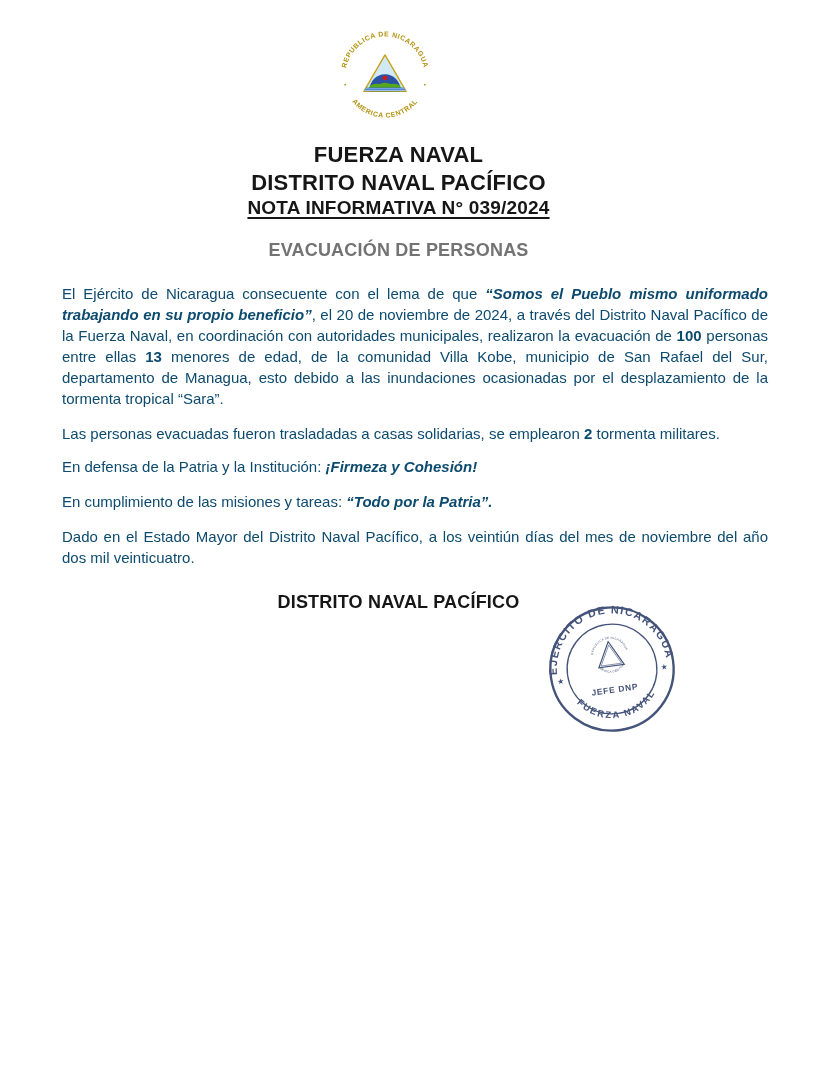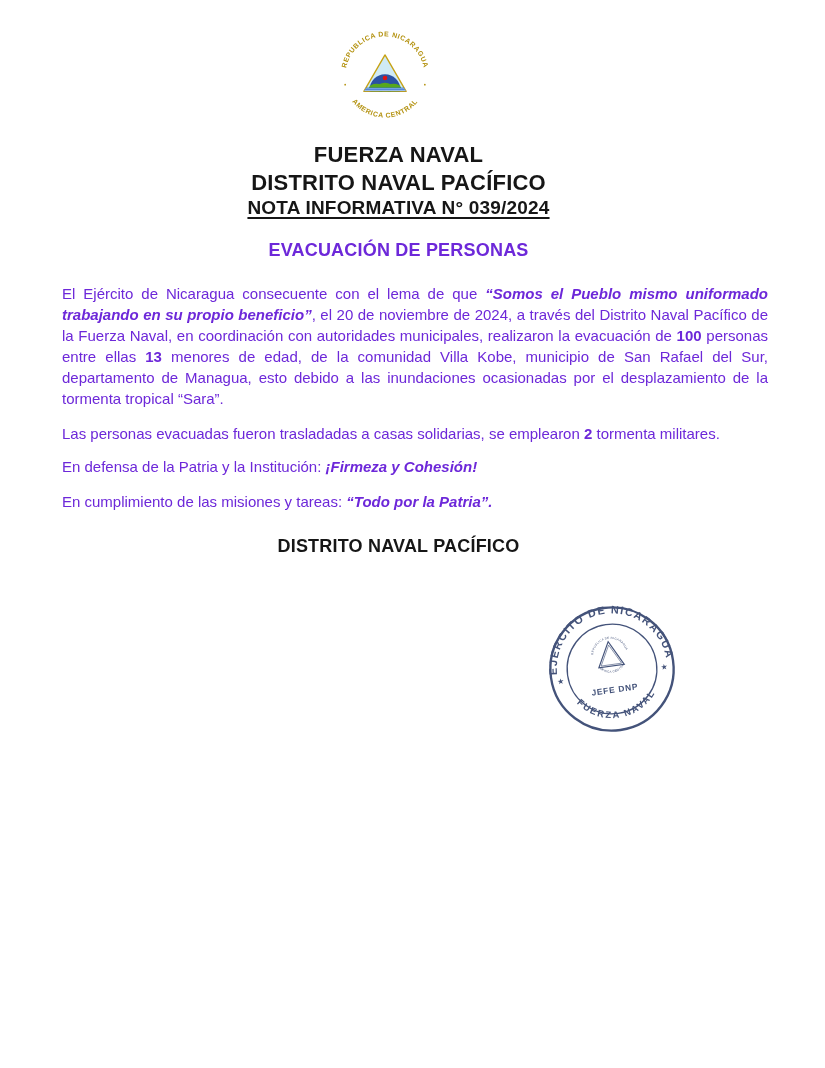--- a/index.html
+++ b/index.html
@@ -5,22 +5,22 @@
   html,body { margin:0; padding:0; background:#ffffff; }
   .page {
     width:825px; height:1068px; position:relative; background:#ffffff;
     font-family:"Liberation Sans", sans-serif; overflow:hidden;
   }
   .emblem-wrap { padding-top:28px; padding-right:56px; text-align:center; }
   .centered { text-align:center; padding-right:28px; }
   .org-title { margin-top:9px; font-weight:bold; font-size:22px; line-height:28px; color:#161616; letter-spacing:0.2px; }
   .nota { font-size:19px; font-weight:bold; color:#161616; letter-spacing:0.2px; }
   .nota .u { text-decoration:underline; text-decoration-thickness:2px; text-underline-offset:3px; }
-  .subject { margin-top:21px; font-size:18px; font-weight:bold; color:#6d28d9; letter-spacing:0.2px; }
-  .body-p { margin:0 57px 0 62px; text-align:justify; font-size:15px; line-height:21px; color:#6d28d9; }
+  .subject { margin-top:21px; font-size:18px; font-weight:bold; color:#737373; letter-spacing:0.2px; }
+  .body-p { margin:0 57px 0 62px; text-align:justify; font-size:15px; line-height:21px; color:#0c4a6e; }
   .p1 { margin-top:22px; }
   .p2 { margin-top:14px; }
   .p3 { margin-top:14px; }
   .p4 { margin-top:12px; }
   .p5 { margin-top:14px; }
   .seg-normal { font-weight:400; }
   .seg-bold { font-weight:700; }
   .seg-bolditalic { font-weight:700; font-style:italic; }
   .sig { margin-top:22px; font-weight:bold; font-size:18px; line-height:24px; color:#161616; letter-spacing:0.2px; }
   .seal-svg { position:absolute; left:543px; top:600px; width:138px; height:138px; }
@@ -70,20 +70,21 @@
   <div class="nota centered">
     <span class="u">NOTA INFORMATIVA N° 039/2024</span>
   </div>
 
   <div class="subject centered">EVACUACIÓN DE PERSONAS</div>
 
   <p class="body-p p1"><span class="seg-normal">El Ejército de Nicaragua consecuente con el lema de que </span><span class="seg-bolditalic">“Somos el Pueblo mismo uniformado trabajando en su propio beneficio”</span><span class="seg-normal">, el 20 de noviembre de 2024, a través del Distrito Naval Pacífico de la Fuerza Naval, en coordinación con autoridades municipales, realizaron la evacuación de </span><span class="seg-bold">100</span><span class="seg-normal"> personas entre ellas </span><span class="seg-bold">13</span><span class="seg-normal"> menores de edad, de la comunidad Villa Kobe, municipio de San Rafael del Sur, departamento de Managua, esto debido a las inundaciones ocasionadas por el desplazamiento de la tormenta tropical “Sara”.</span></p>
   <p class="body-p p2"><span class="seg-normal">Las personas evacuadas fueron trasladadas a casas solidarias, se emplearon </span><span class="seg-bold">2</span><span class="seg-normal"> tormenta militares.</span></p>
   <p class="body-p p4"><span class="seg-normal">En defensa de la Patria y la Institución: </span><span class="seg-bolditalic">¡Firmeza y Cohesión!</span></p>
   <p class="body-p p3"><span class="seg-normal">En cumplimiento de las misiones y tareas: </span><span class="seg-bolditalic">“Todo por la Patria”.</span></p>
+  <p class="body-p p5"><span class="seg-normal">Dado en el Estado Mayor del Distrito Naval Pacífico, a los veintiún días del mes de noviembre del año dos mil veinticuatro.</span></p>
 
   <div class="sig centered">
     <div>DISTRITO NAVAL PACÍFICO</div>
   </div>
 
   <svg class="seal-svg" viewBox="0 0 140 140">
     <defs>
       <path id="sealTopArc" d="M 17.5 89 A 56 56 0 1 1 122.5 89" fill="none"></path>
       <path id="sealInnerTop" d="M 54 62 A 17 17 0 1 1 86 62" fill="none"></path>
       <path id="sealInnerBot" d="M 57.5 68 A 16.6 16.6 0 0 0 82.5 68" fill="none"></path>

